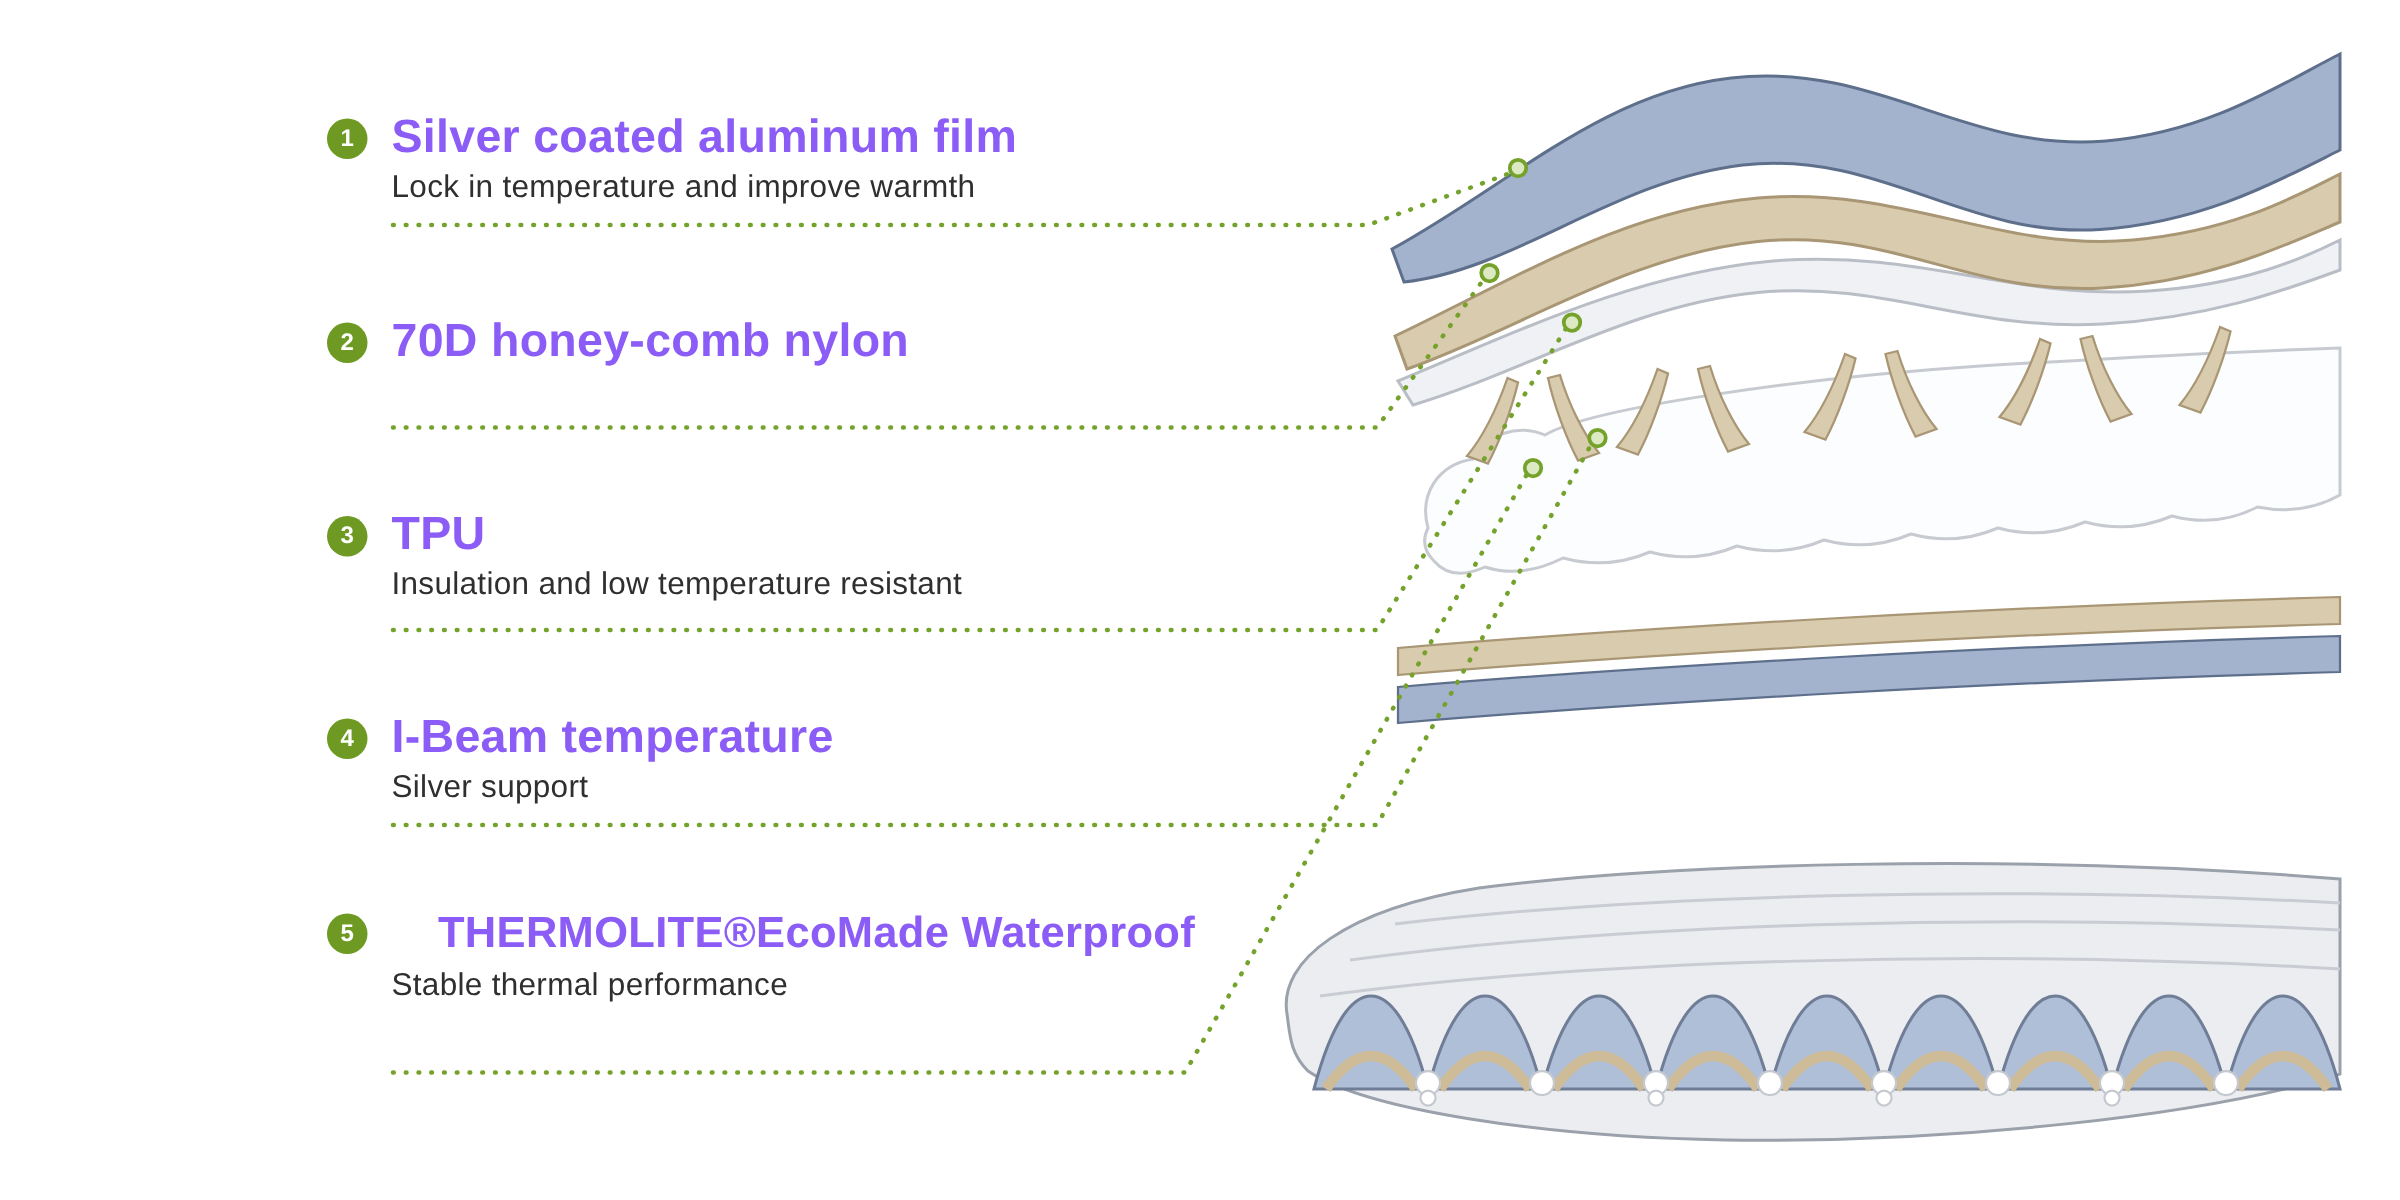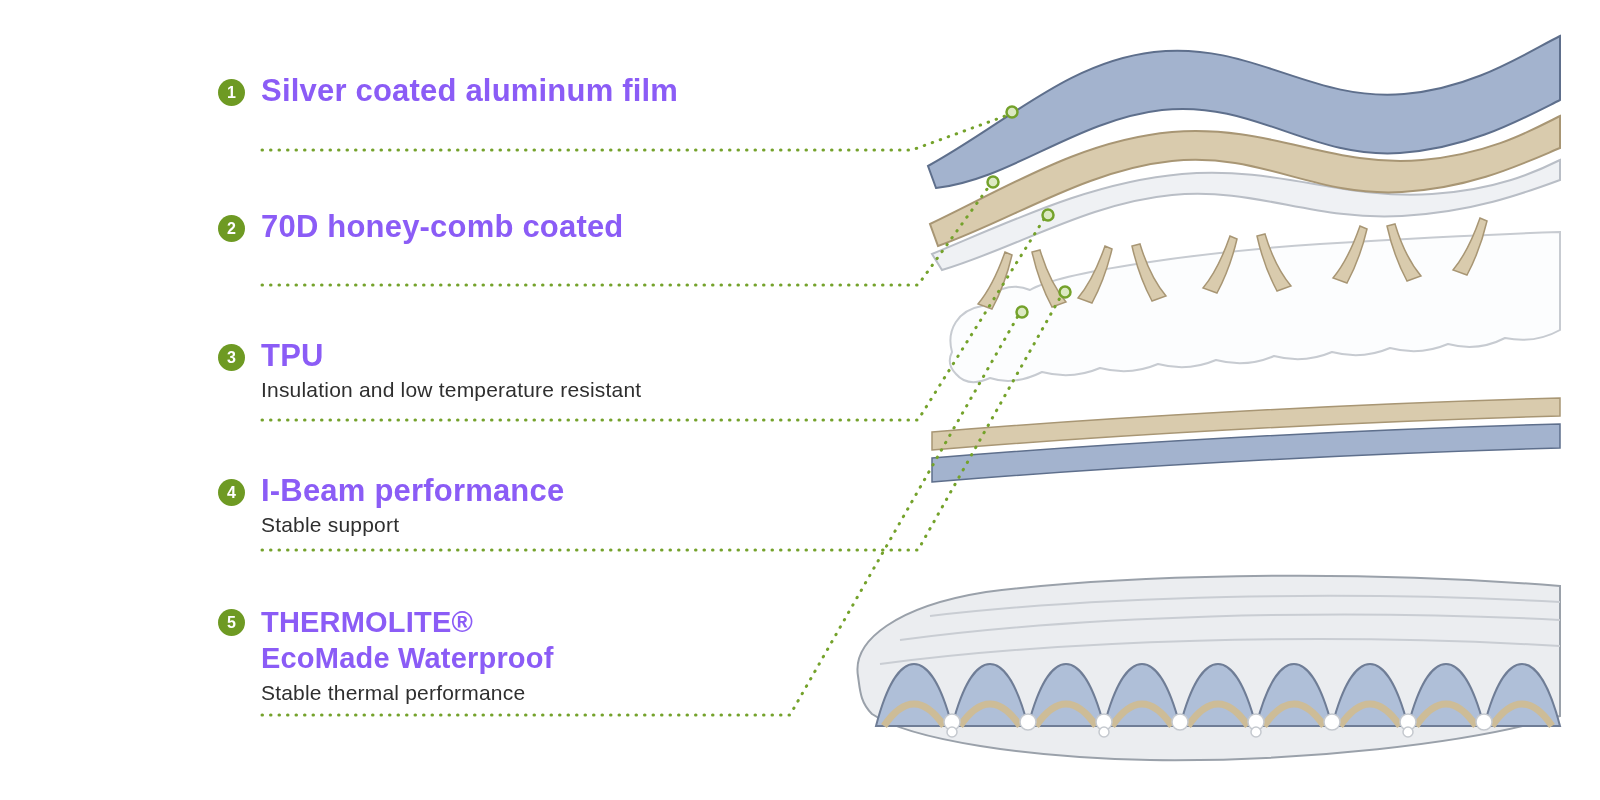--- a/index.html
+++ b/index.html
@@ -41,21 +41,21 @@
     line-height:1;
   }
   .title{
     margin:0;
     font-size:31px;
     line-height:34px;
     font-weight:800;
     letter-spacing:.2px;
     color:#8b5cf6;
   }
-  .title-lines{display:flex;flex-direction:column;}
+  .title-lines{display:flex;flex-direction:row;margin-left:31px;}
   .item-5 .title{font-size:29px;line-height:36px;}
   .desc{
     margin:6px 0 0 43px;
     font-size:21px;
     line-height:22px;
     color:#2F2F2F;
     letter-spacing:.2px;
   }
 </style>
 </head>
@@ -160,43 +160,44 @@
       <circle cx="1065" cy="292" r="5.5"></circle>
       <circle cx="1022" cy="312" r="5.5"></circle>
     </g>
   </svg>
 
   <div class="item item-1" style="top:74px">
     <div class="item-head">
       <span class="badge">1</span>
       <h2 class="title">Silver coated aluminum film</h2>
     </div>
+    <p class="desc">Lock in temperature and improve warmth</p>
   </div>
 
   <div class="item item-2" style="top:210px">
     <div class="item-head">
       <span class="badge">2</span>
-      <h2 class="title">70D honey-comb coated</h2>
+      <h2 class="title">70D honey-comb nylon</h2>
     </div>
   </div>
 
   <div class="item item-3" style="top:339px">
     <div class="item-head">
       <span class="badge">3</span>
       <h2 class="title">TPU</h2>
     </div>
     <p class="desc">Insulation and low temperature resistant</p>
   </div>
 
   <div class="item item-4" style="top:474px">
     <div class="item-head">
       <span class="badge">4</span>
-      <h2 class="title">I-Beam performance</h2>
-    </div>
-    <p class="desc">Stable support</p>
+      <h2 class="title">I-Beam temperature</h2>
+    </div>
+    <p class="desc">Silver support</p>
   </div>
 
   <div class="item item-5" style="top:604px">
     <div class="item-head">
       <span class="badge">5</span>
       <div class="title-lines">
         <h2 class="title">THERMOLITE®</h2>
         <h2 class="title">EcoMade Waterproof</h2>
       </div>
     </div>

